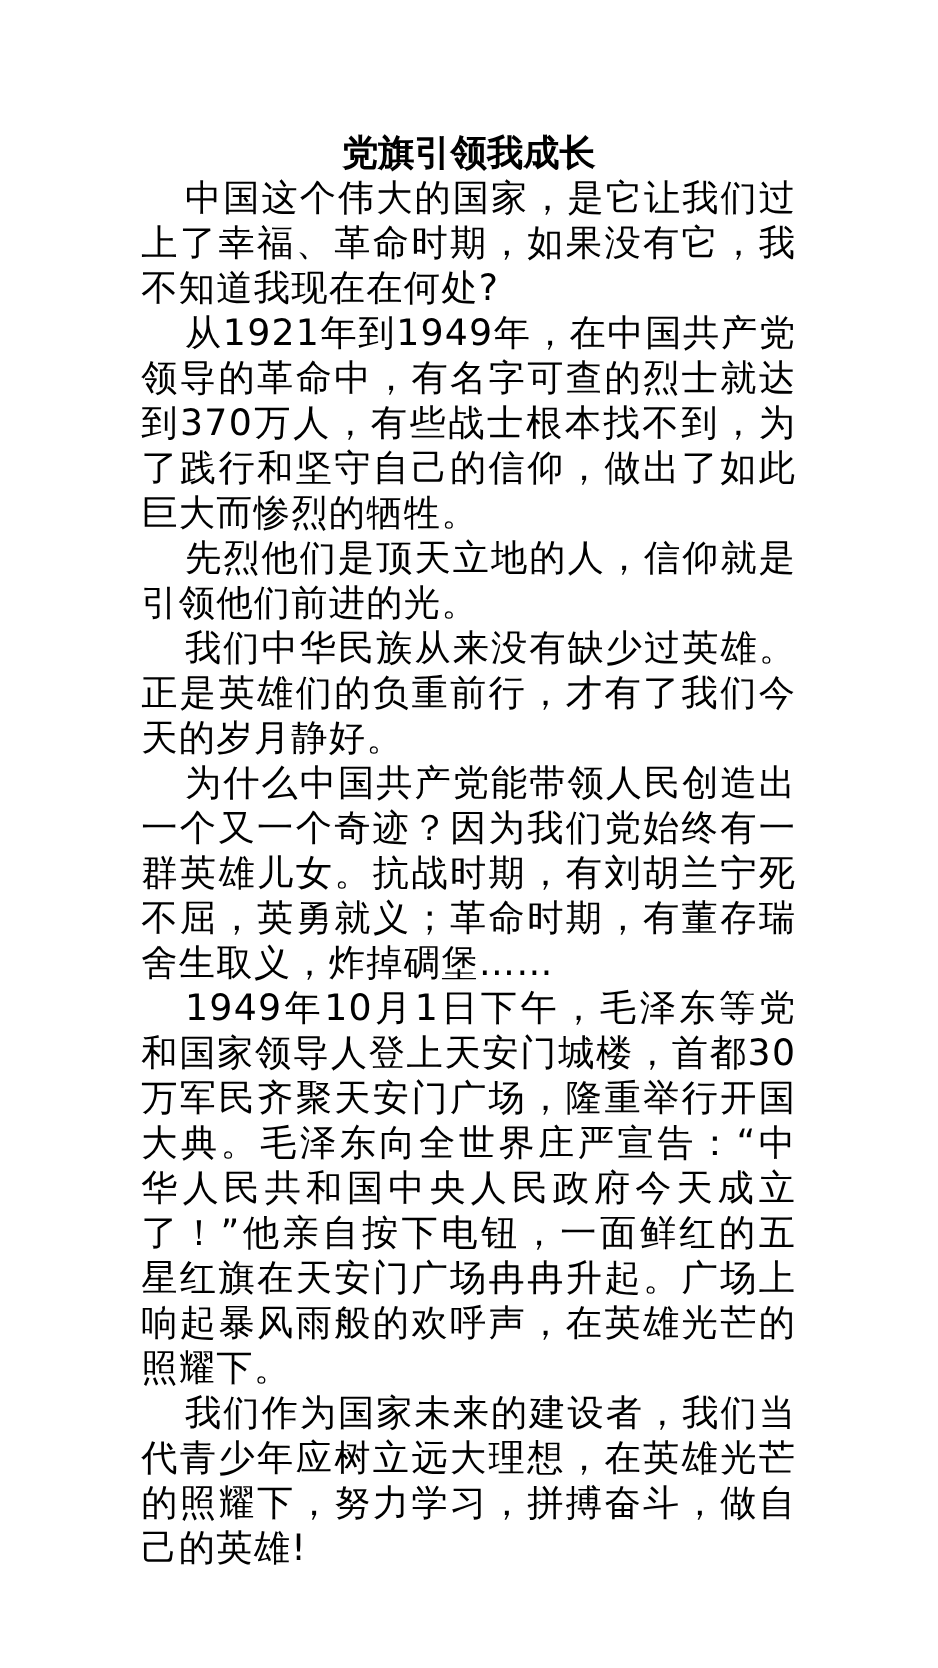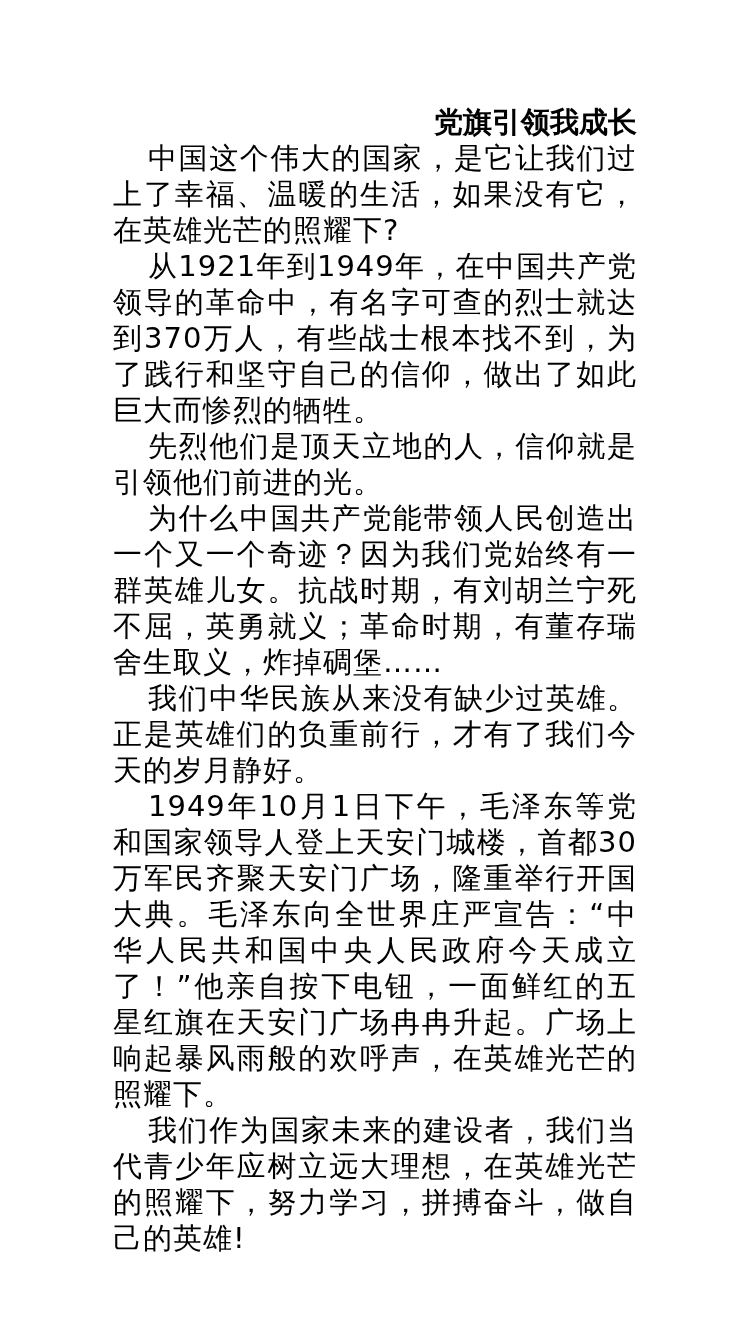--- a/index.html
+++ b/index.html
@@ -6,21 +6,21 @@
   body { width: 750px; height: 1334px; position: relative; overflow: hidden; }
   .page {
     position: absolute;
     left: 113px;
     top: 104px;
     width: 524px;
     color: #000000;
     font-family: "DejaVu Sans", "Liberation Sans", sans-serif;
   }
   .title {
-    text-align: right;
+    text-align: center;
     font-size: 29px;
     font-weight: bold;
     line-height: 36px;
     height: 36px;
     margin: 0;
   }
   .para {
     font-size: 29px;
     line-height: 36px;
     margin: 0;
@@ -29,20 +29,20 @@
     text-indent: 35px;
     letter-spacing: 1px;
     word-break: break-all;
   }
 </style>
 </head>
 <body>
 
 <div class="page">
   <h1 class="title">党旗引领我成长</h1>
-  <p class="para">中国这个伟大的国家，是它让我们过上了幸福、温暖的生活，如果没有它，在英雄光芒的照耀下?</p>
+  <p class="para">中国这个伟大的国家，是它让我们过上了幸福、革命时期，如果没有它，我不知道我现在在何处?</p>
   <p class="para">从1921年到1949年，在中国共产党领导的革命中，有名字可查的烈士就达到370万人，有些战士根本找不到，为了践行和坚守自己的信仰，做出了如此巨大而惨烈的牺牲。</p>
   <p class="para">先烈他们是顶天立地的人，信仰就是引领他们前进的光。</p>
+  <p class="para">我们中华民族从来没有缺少过英雄。正是英雄们的负重前行，才有了我们今天的岁月静好。</p>
   <p class="para">为什么中国共产党能带领人民创造出一个又一个奇迹？因为我们党始终有一群英雄儿女。抗战时期，有刘胡兰宁死不屈，英勇就义；革命时期，有董存瑞舍生取义，炸掉碉堡……</p>
-  <p class="para">我们中华民族从来没有缺少过英雄。正是英雄们的负重前行，才有了我们今天的岁月静好。</p>
   <p class="para">1949年10月1日下午，毛泽东等党和国家领导人登上天安门城楼，首都30万军民齐聚天安门广场，隆重举行开国大典。毛泽东向全世界庄严宣告：“中华人民共和国中央人民政府今天成立了！”他亲自按下电钮，一面鲜红的五星红旗在天安门广场冉冉升起。广场上响起暴风雨般的欢呼声，在英雄光芒的照耀下。</p>
   <p class="para">我们作为国家未来的建设者，我们当代青少年应树立远大理想，在英雄光芒的照耀下，努力学习，拼搏奋斗，做自己的英雄!</p>
 </div>
 
 </body></html>

